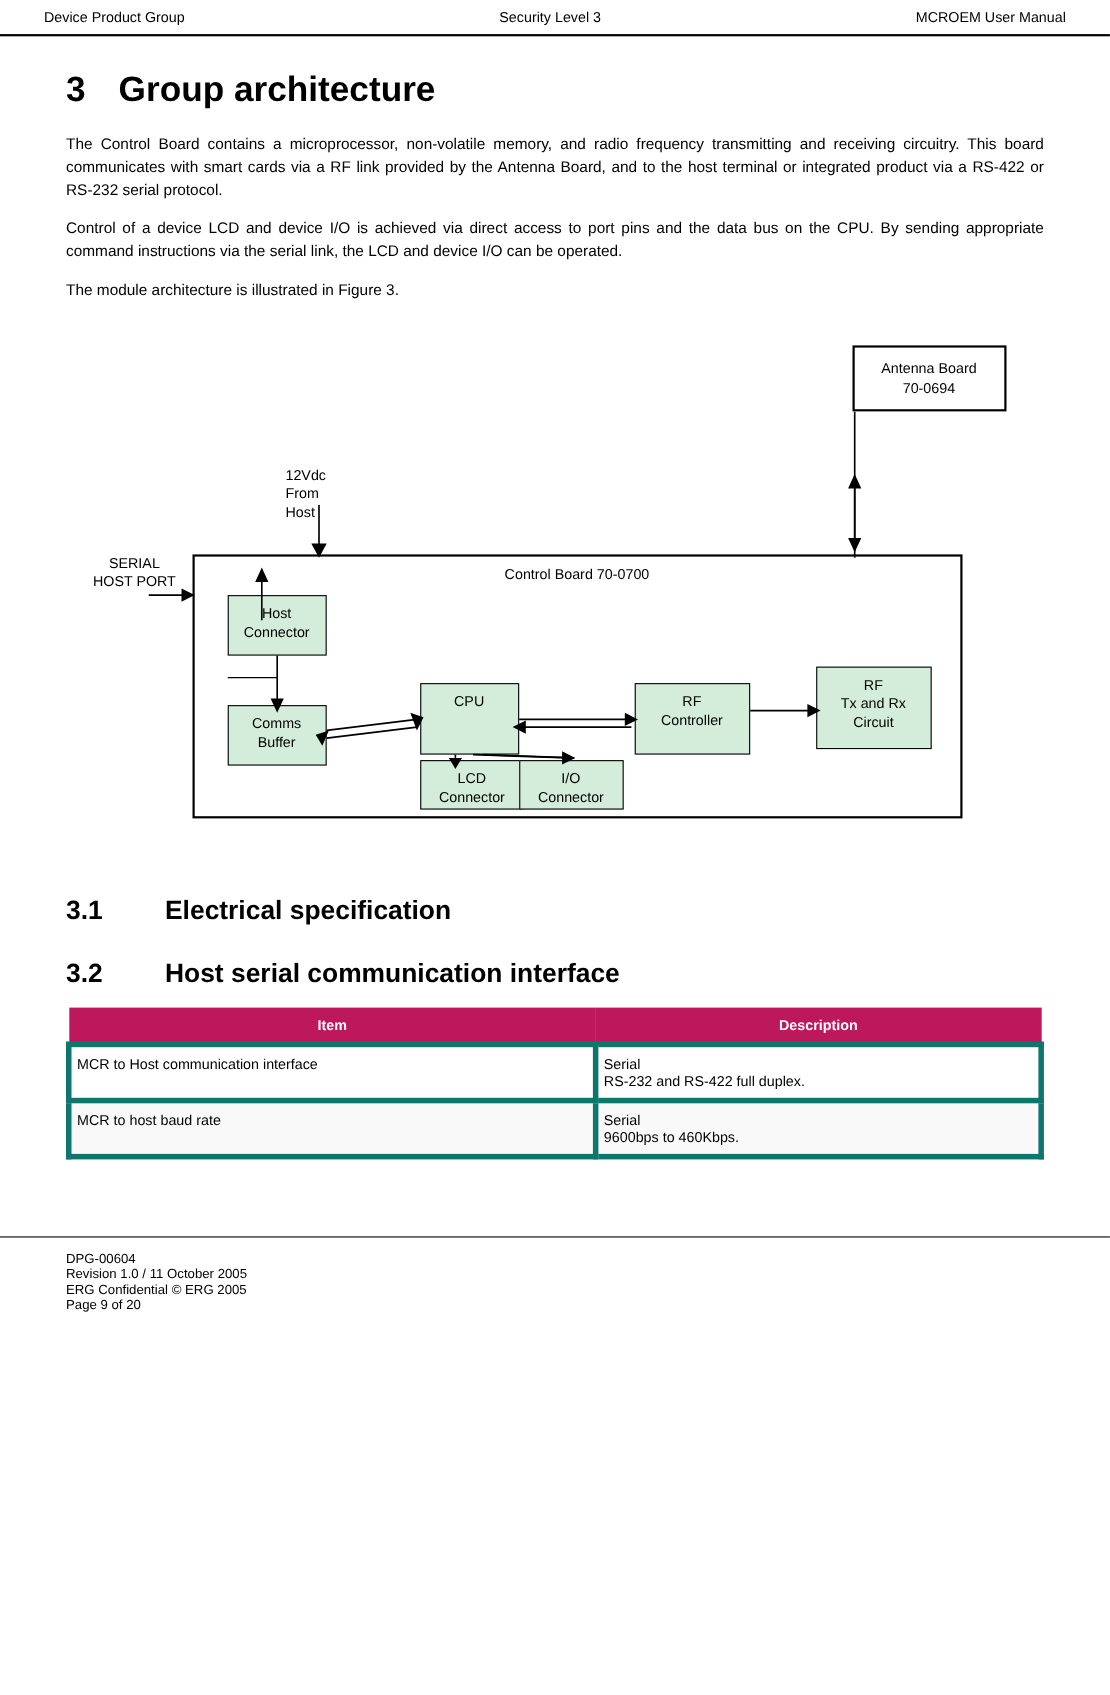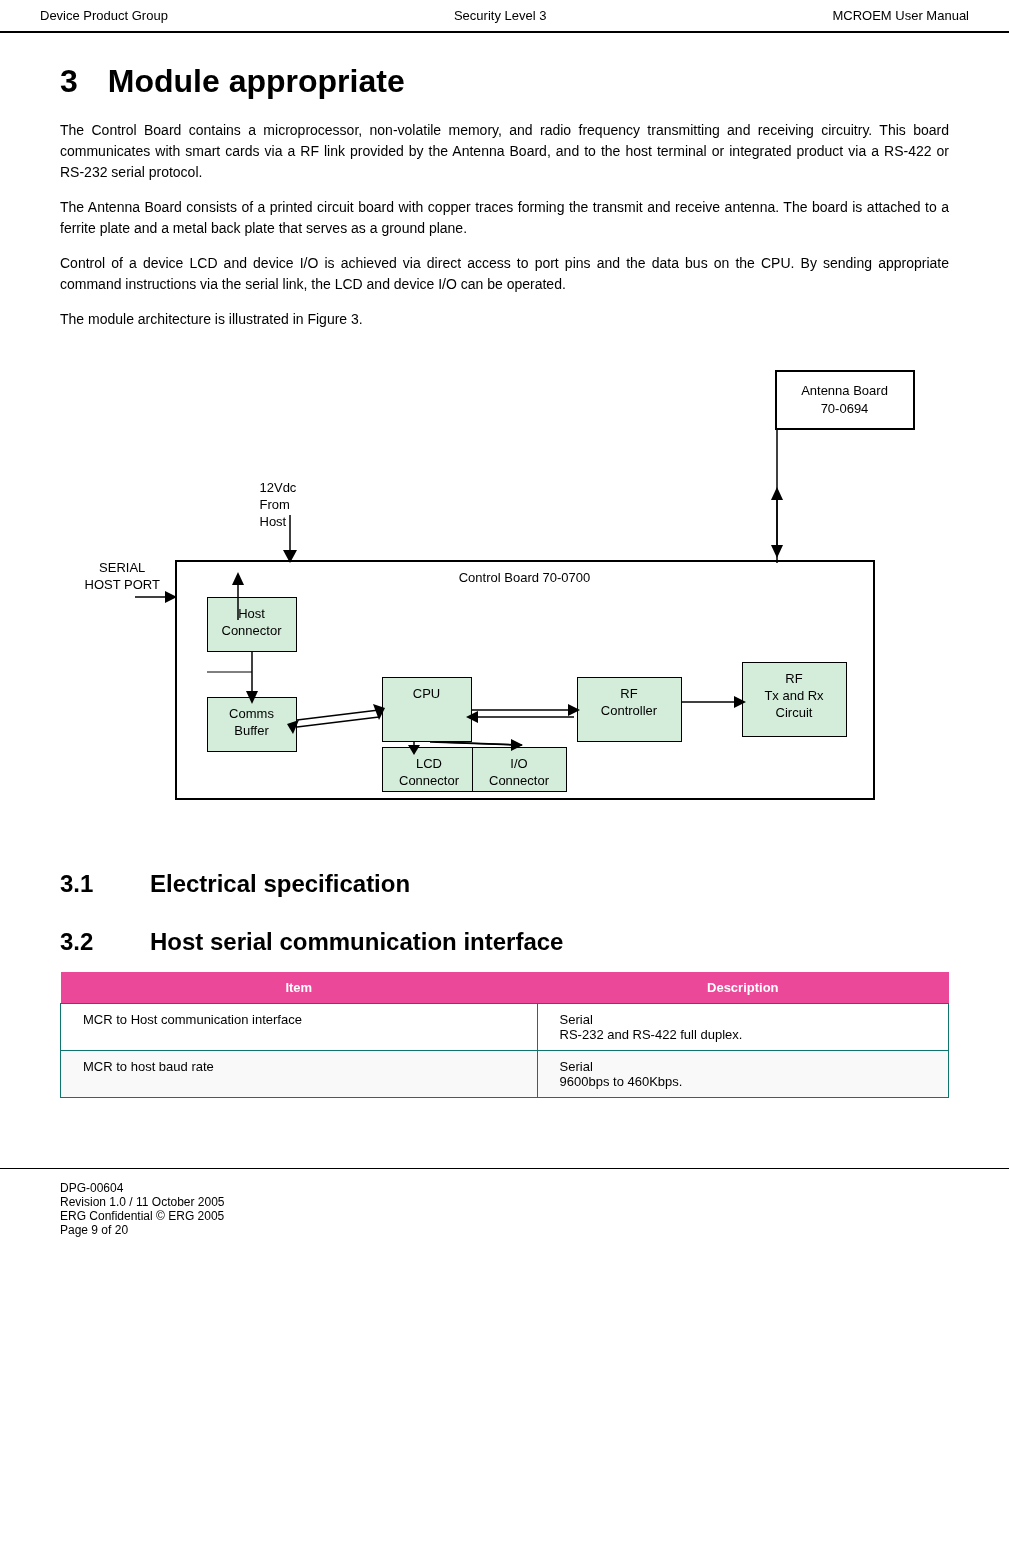--- a/index.html
+++ b/index.html
@@ -105,29 +105,29 @@
       font-weight: bold;
     }
 
     
     .data-table {
       width: 100%;
       border-collapse: collapse;
       margin-top: 10px;
     }
     .data-table th {
-      background: #ec4899;
+      background: #be185d;
       color: #fff;
       padding: 8px 14px;
       font-size: 13px;
       text-align: center;
     }
     .data-table td {
-      border: 1px solid #0f766e;
-      padding: 8px 22px;
+      border: 5px solid #0f766e;
+      padding: 8px 5px;
       font-size: 13px;
       vertical-align: top;
     }
     .data-table tr:nth-child(even) td {
       background: #f9f9f9;
     }
 
     
     .page-footer {
       display: flex;
@@ -145,25 +145,24 @@
 <div class="page-header">
   <span>Device Product Group</span>
   <span>Security Level 3</span>
   <span>MCROEM User Manual</span>
 </div>
 
 <div class="page-content">
 
   <div class="chapter-heading">
     <span class="chapter-number">3</span>
-    <span class="chapter-title">Module appropriate</span>
+    <span class="chapter-title">Group architecture</span>
   </div>
 
   <p class="body-text">The Control Board contains a microprocessor, non-volatile memory, and radio frequency transmitting and receiving circuitry.  This board communicates with smart cards via a RF link provided by the Antenna Board, and to the host terminal or integrated product via a RS-422 or RS-232 serial protocol.</p>
-  <p class="body-text">The Antenna Board consists of a printed circuit board with copper traces forming the transmit and receive antenna.  The board is attached to a ferrite plate and a metal back plate that serves as a ground plane.</p>
   <p class="body-text">Control of a device LCD and device I/O is achieved via direct access to port pins and the data bus on the CPU. By sending appropriate command instructions via the serial link, the LCD and device I/O can be operated.</p>
   <p class="body-text">The module architecture is illustrated in Figure 3.</p>
 
   <div class="figure-container">
     <div style="position:relative; width:860px; height:480px;">
 
       <div class="antenna-board-box" style="position:absolute; top:10px; right:20px; width:140px; text-align:center; border:2px solid #000; padding:10px;">
         <span style="font-size:13px; line-height:1.4;">Antenna Board<br>70-0694</span>
       </div>
 

